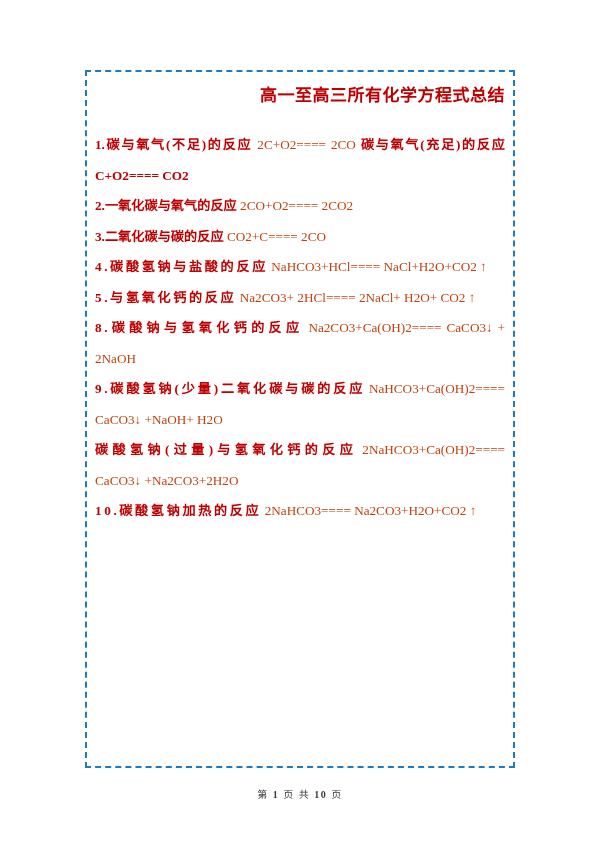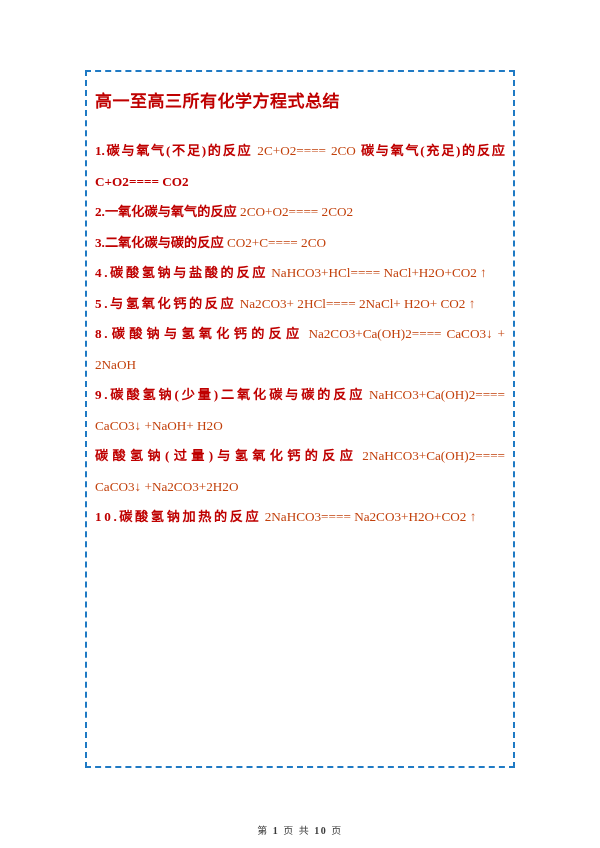--- a/index.html
+++ b/index.html
@@ -30,26 +30,26 @@
     left: 85px;
     top: 70px;
     width: 430px;
     height: 698px;
     box-sizing: border-box;
     border: 2px dashed #1f7ac4;
     padding: 10px 8px 0 8px;
   }
 
   .doc-title {
-    text-align: left;
+    text-align: right;
     color: #bf0000;
     font-weight: bold;
     font-size: 17px;
     letter-spacing: 0.5px;
-    margin: 8px 0 0 0;
+    margin: 2px 0 0 0;
     line-height: 24px;
     font-family: "Liberation Serif", "DejaVu Serif", serif;
   }
 
   .eq-list {
     margin: 0;
     padding: 0;
     list-style: none;
     margin-top: 22px;
   }
@@ -95,21 +95,20 @@
   .footer {
     position: absolute;
     left: 0;
     top: 786px;
     width: 600px;
     text-align: center;
     font-size: 10px;
     color: #3a3a3a;
     letter-spacing: 1.5px;
     font-family: "Liberation Serif", "DejaVu Serif", serif;
-    margin-top: 36px;
   }
   .footer .pg { font-weight: bold; }
 </style>
 </head>
 <body>
 
 <div class="page">
 
   <div class="frame">
 

